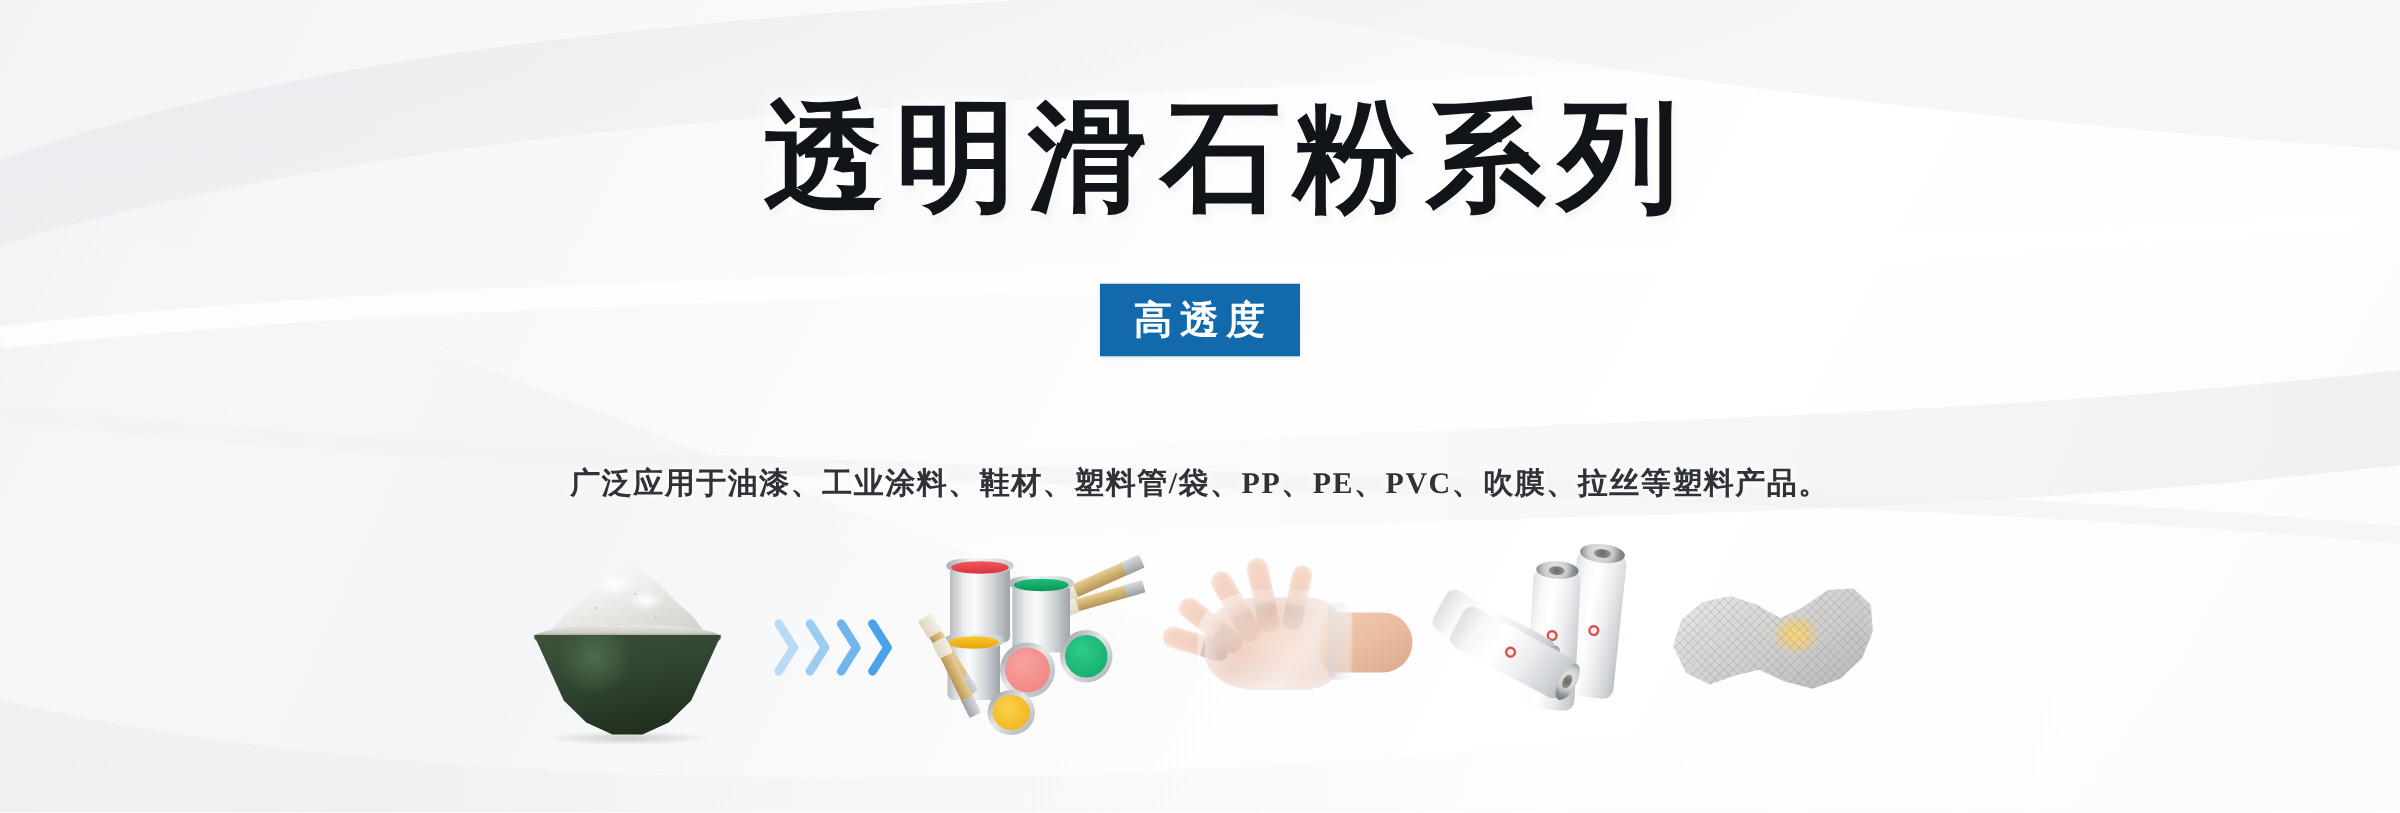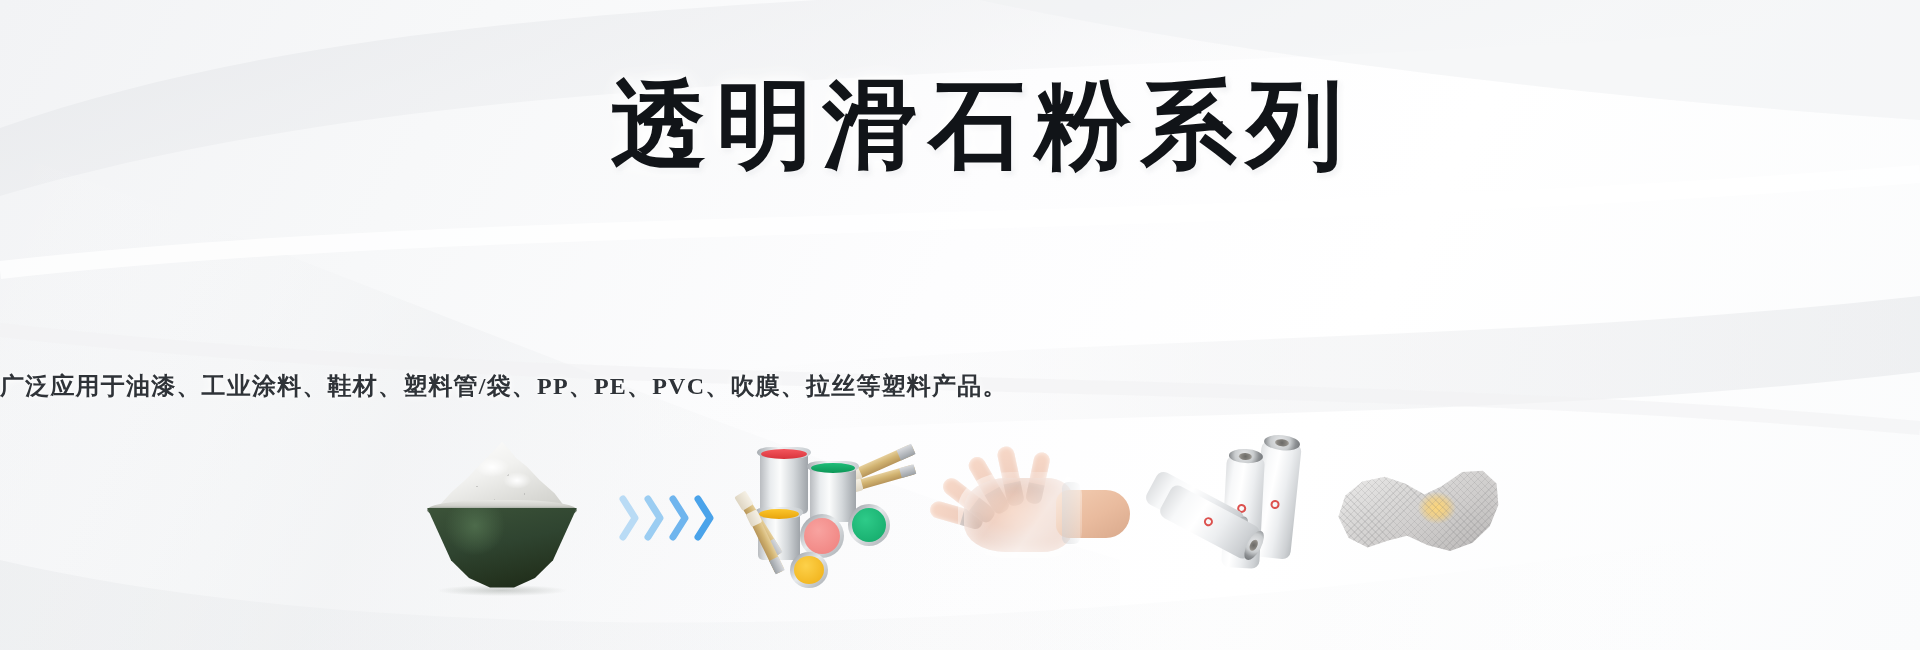--- a/index.html
+++ b/index.html
@@ -59,20 +59,21 @@
     letter-spacing:6px;
     line-height:1;
     padding:13px 22px 14px 27px;
     white-space:nowrap;
     box-shadow:0 1px 3px rgba(40,70,100,.13);
   }
 
   
   .subtitle-wrap {
     position:absolute; top:370px; left:0; width:1920px;
+    text-align:center;
   }
   .subtitle {
     display:inline-block;
     font-family:"Liberation Serif","DejaVu Serif",serif;
     font-weight:700;
     font-size:24px;
     letter-spacing:1.2px;
     color:#2f3338;
     white-space:nowrap;
     text-shadow:0 0 10px #fff, 0 0 4px #fff;
@@ -297,20 +298,21 @@
 
     <path d="M0,270 C500,214 1100,236 1920,174" fill="none" stroke="#ffffff" stroke-width="18" opacity="0.75"></path>
     <path d="M0,330 C600,398 1300,372 1920,428" fill="none" stroke="#f1f2f3" stroke-width="14" opacity="0.6"></path>
   </svg>
 
   <div class="title-wrap">
     <h1 class="main-title">透明滑石粉系列</h1>
   </div>
 
   <div class="badge-row">
+    <div class="badge">高透度</div>
   </div>
 
   <div class="subtitle-wrap">
     <p class="subtitle">广泛应用于油漆、工业涂料、鞋材、塑料管/袋、PP、PE、PVC、吹膜、拉丝等塑料产品。</p>
   </div>
 
   <div class="strip">
 
     <div class="prod bowl">
       <div class="shadow"></div>

